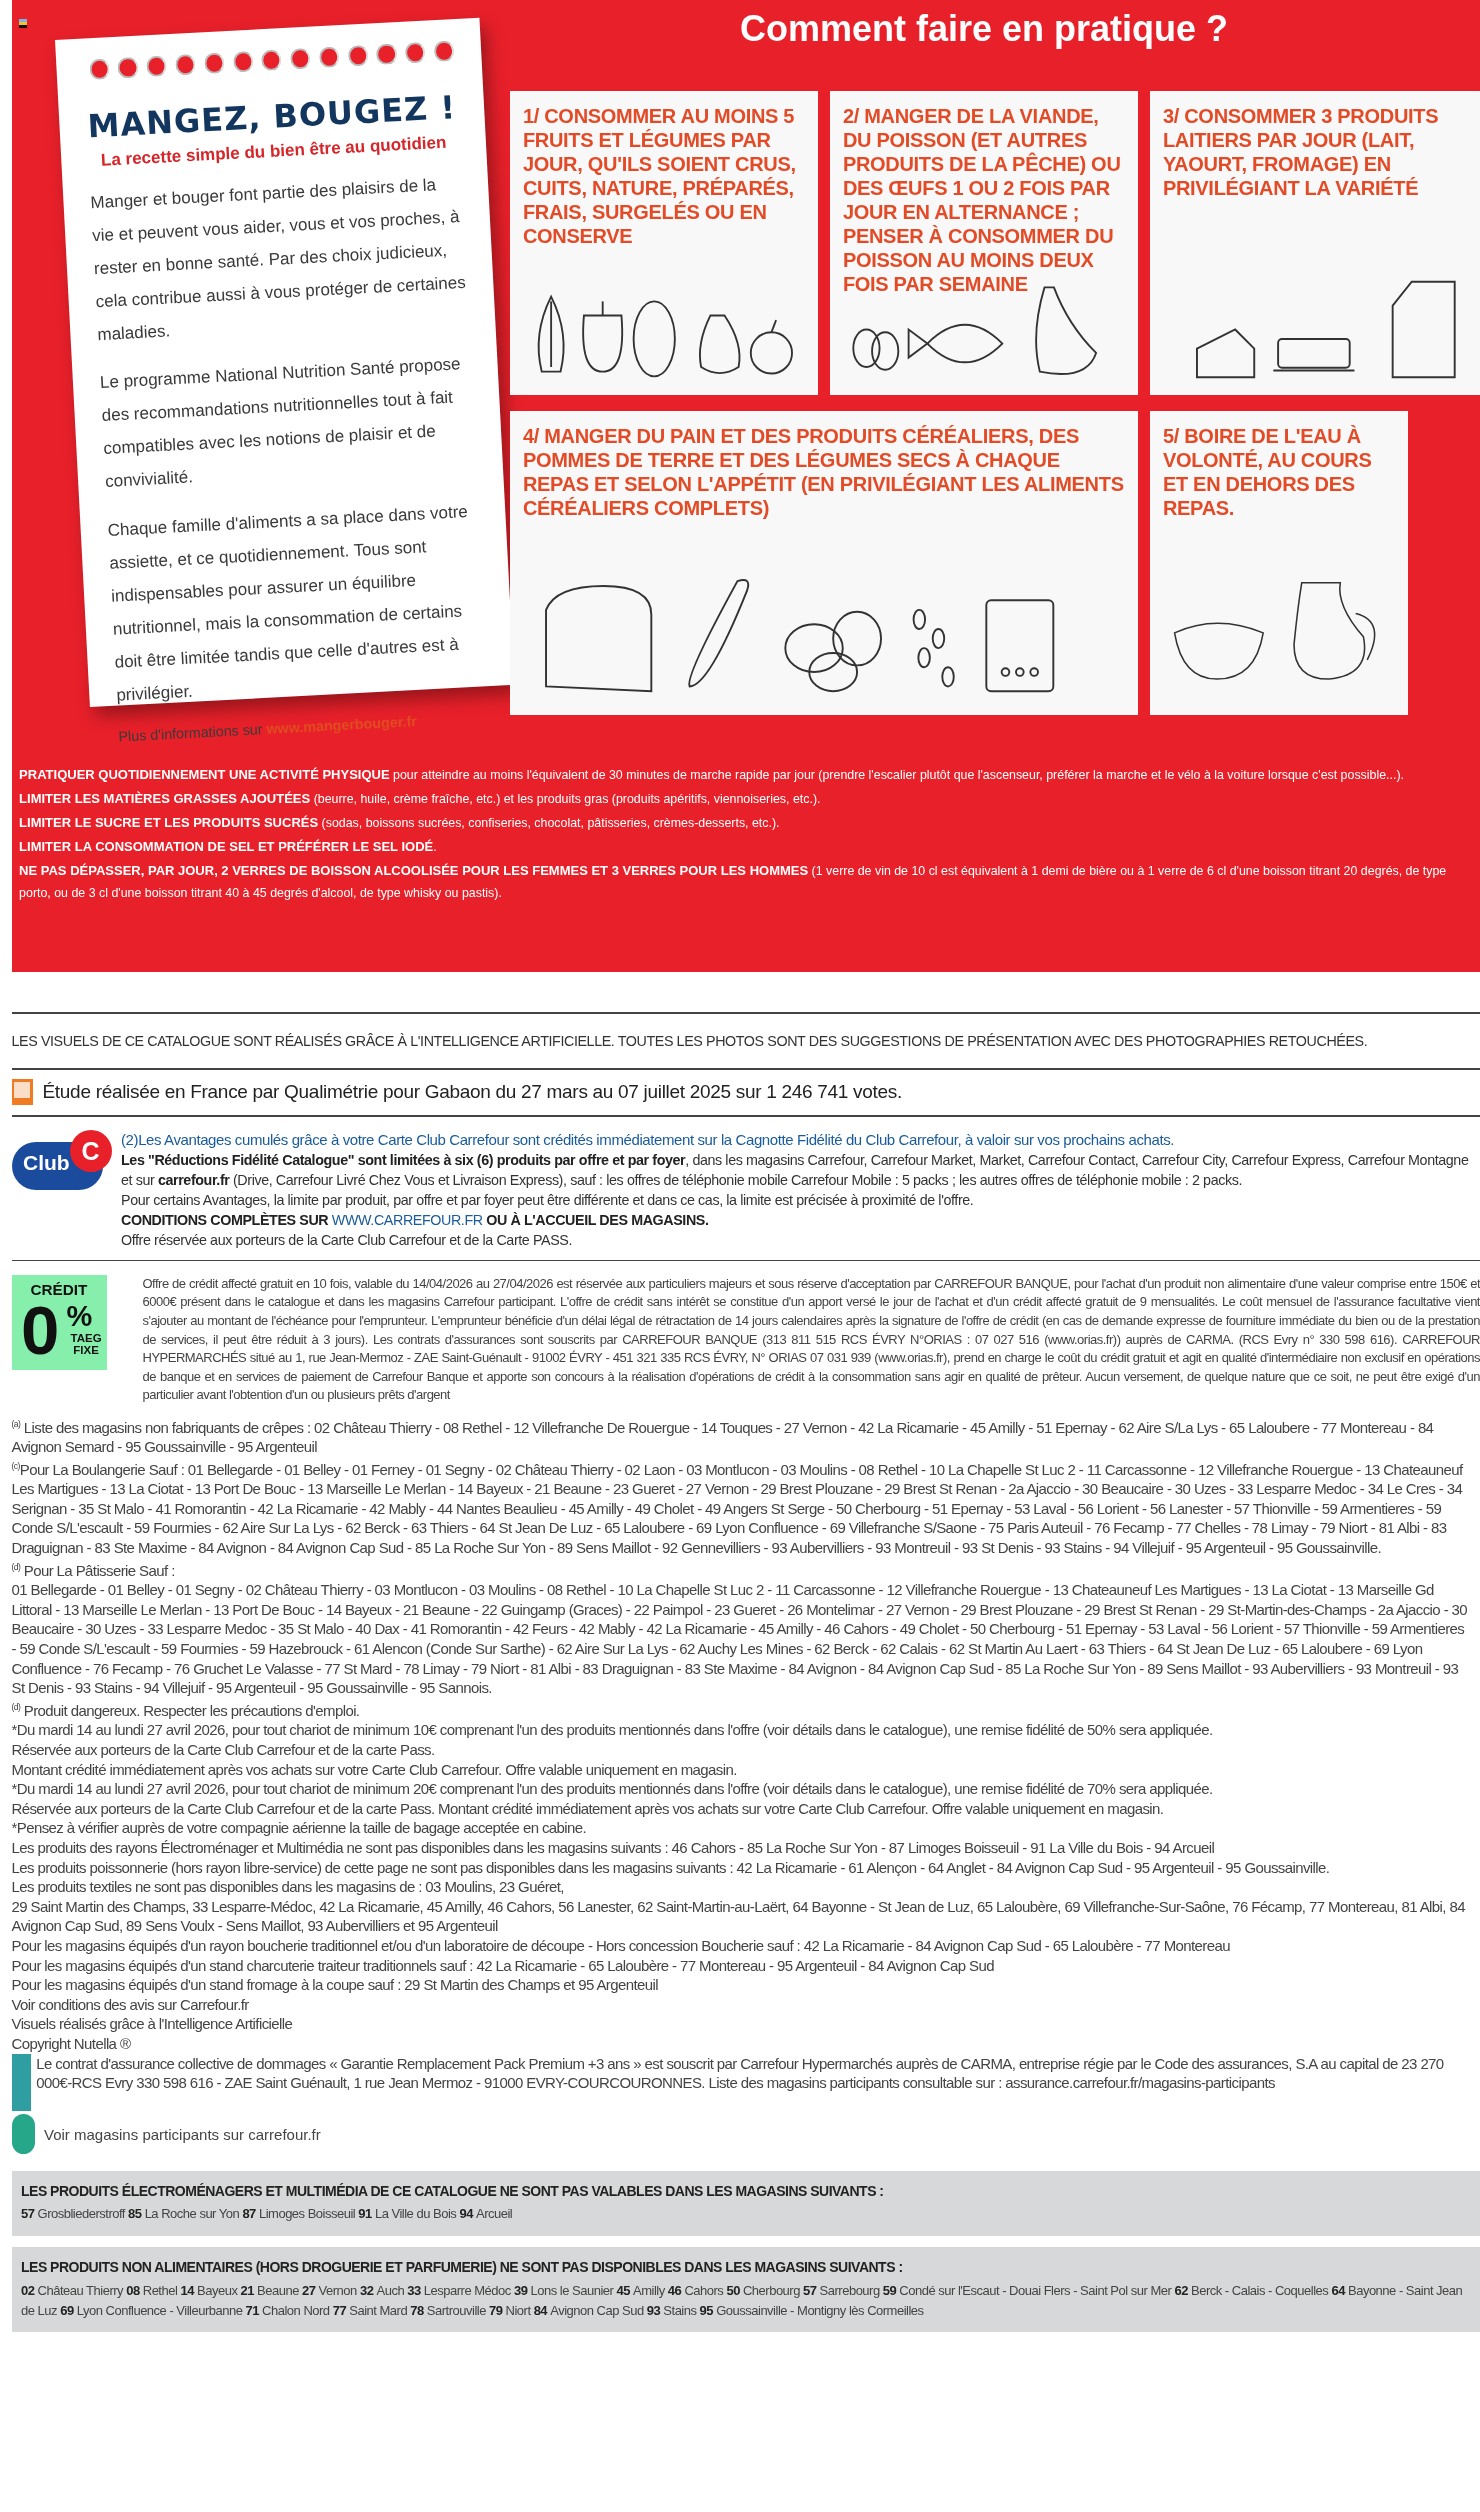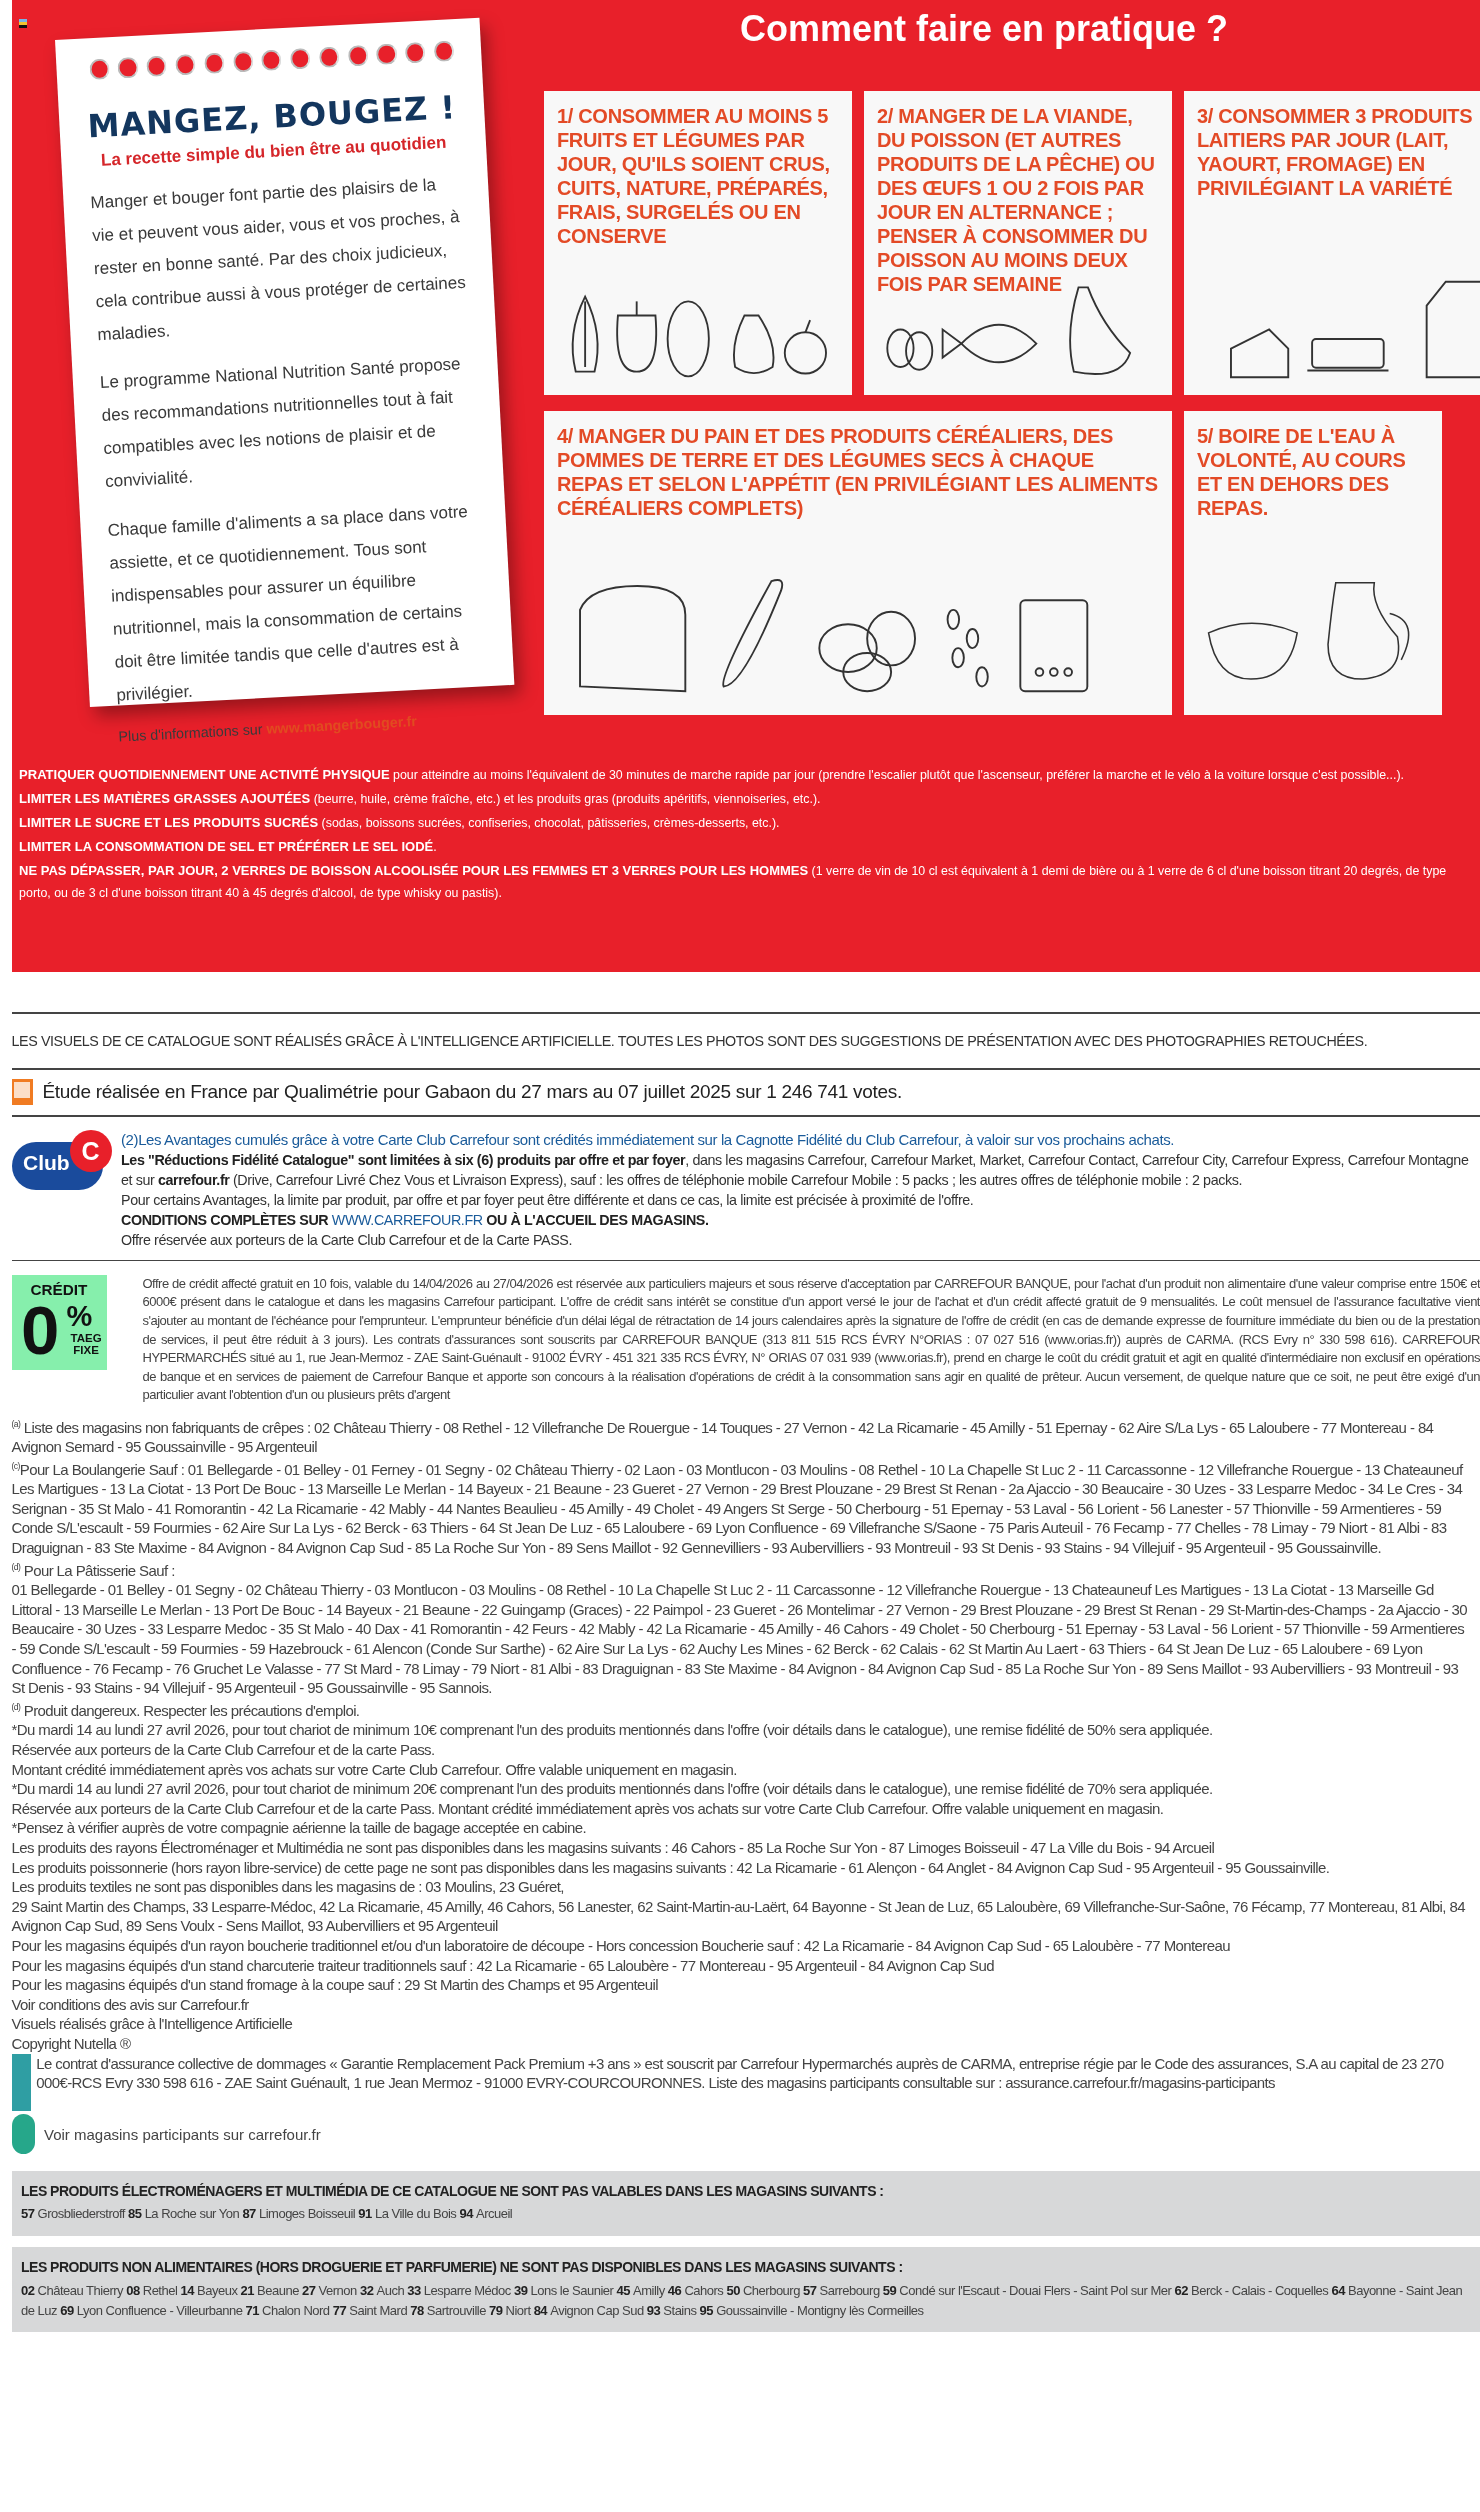--- a/index.html
+++ b/index.html
@@ -15,21 +15,21 @@
           transform: rotate(-3deg); transform-origin: top left; box-shadow: 5.7px 9.5px 17px rgba(0,0,0,0.35); padding: 21px 27px 0 27px; }
   .rings { display: flex; gap: 8.6px; margin-left: 5.7px; }
   .ring { width: 21px; height: 21px; border-radius: 50%; background: #e8202a; border: 2.9px solid #bbb; border-right-color:#ddd; }
   .card-title { margin-top: 27px; font-family: "DejaVu Sans", sans-serif; font-weight: bold; font-size: 32px; color: #13365e; text-align: center; letter-spacing: 1px; }
   .card-subtitle { font-weight: bold; font-size: 17px; color: #d5262a; text-align: center; margin-top: 5.7px; }
   .card-p { font-size: 17px; line-height: 33px; color: #3a3a3a; margin-top: 15.3px; }
   .card-more { font-size: 14.3px; color: #3a3a3a; margin-top: 17px; }
   .card-more a { color: #e14b20; font-weight: bold; text-decoration: none; }
 
   .howto-title { position: absolute; left: 477px; width: 991px; top: 7.6px; text-align: center; color: #fff; font-weight: bold; font-size: 36px; }
-  .box { position: absolute; background: #f8f8f8; padding: 13.4px 13.4px; margin-left: 34px; }
+  .box { position: absolute; background: #f8f8f8; padding: 13.4px 13.4px; }
   .box-text { color: #e34a26; font-weight: bold; font-size: 20px; line-height: 24px; text-transform: uppercase; letter-spacing: -0.3px; }
   .box-illus { position: absolute; bottom: 13.4px; left: 13.4px; right: 13.4px; height: 105px; }
   .box-illus svg { width: 100%; height: 100%; }
   #box1 { left: 498px; top: 91px; width: 308px; height: 304px; }
   #box2 { left: 818px; top: 91px; width: 308px; height: 304px; }
   #box3 { left: 1138px; top: 91px; width: 362px; height: 304px; }
   #box4 { left: 498px; top: 411px; width: 628px; height: 304px; }
   #box5 { left: 1138px; top: 411px; width: 258px; height: 304px; }
   #box4 .box-illus, #box5 .box-illus { height: 134px; bottom: 19px; }
 
@@ -277,21 +277,21 @@
     <div><sup>(c)</sup><span>Pour La Boulangerie Sauf : 01 Bellegarde - 01 Belley - 01 Ferney - 01 Segny - 02 Château Thierry - 02 Laon - 03 Montlucon - 03 Moulins - 08 Rethel - 10 La Chapelle St Luc 2 - 11 Carcassonne - 12 Villefranche Rouergue - 13 Chateauneuf Les Martigues - 13 La Ciotat - 13 Port De Bouc - 13 Marseille Le Merlan - 14 Bayeux - 21 Beaune - 23 Gueret - 27 Vernon - 29 Brest Plouzane - 29  Brest St Renan - 2a Ajaccio - 30 Beaucaire - 30 Uzes - 33 Lesparre Medoc - 34 Le Cres - 34 Serignan - 35 St Malo - 41 Romorantin - 42 La Ricamarie - 42 Mably - 44 Nantes Beaulieu - 45 Amilly - 49 Cholet - 49 Angers St Serge - 50 Cherbourg - 51 Epernay - 53 Laval - 56 Lorient - 56 Lanester - 57 Thionville - 59 Armentieres - 59 Conde S/L'escault - 59 Fourmies - 62 Aire Sur La Lys - 62 Berck - 63 Thiers - 64 St Jean De Luz - 65 Laloubere - 69 Lyon Confluence - 69 Villefranche S/Saone - 75 Paris Auteuil - 76 Fecamp - 77 Chelles - 78 Limay - 79 Niort - 81 Albi - 83 Draguignan - 83 Ste Maxime - 84 Avignon - 84 Avignon Cap Sud - 85 La Roche Sur Yon - 89 Sens Maillot - 92 Gennevilliers - 93 Aubervilliers - 93 Montreuil - 93 St Denis - 93 Stains - 94 Villejuif - 95 Argenteuil - 95 Goussainville.</span></div>
     <div><sup>(d)</sup><span> Pour La Pâtisserie Sauf :</span></div>
     <div>01 Bellegarde - 01 Belley - 01 Segny - 02 Château Thierry - 03 Montlucon - 03 Moulins - 08 Rethel - 10 La Chapelle St Luc 2 - 11 Carcassonne - 12 Villefranche Rouergue - 13 Chateauneuf Les Martigues - 13 La Ciotat - 13 Marseille Gd Littoral - 13 Marseille Le Merlan - 13 Port De Bouc - 14 Bayeux - 21 Beaune - 22 Guingamp (Graces) - 22 Paimpol - 23 Gueret - 26 Montelimar - 27 Vernon - 29 Brest Plouzane - 29 Brest St Renan - 29 St-Martin-des-Champs - 2a Ajaccio - 30 Beaucaire - 30 Uzes - 33 Lesparre Medoc - 35 St Malo - 40 Dax - 41 Romorantin - 42 Feurs - 42 Mably - 42 La Ricamarie - 45 Amilly - 46 Cahors - 49 Cholet - 50 Cherbourg - 51 Epernay - 53 Laval - 56 Lorient - 57 Thionville - 59 Armentieres - 59 Conde S/L'escault - 59 Fourmies - 59 Hazebrouck - 61 Alencon (Conde Sur Sarthe) - 62 Aire Sur La Lys - 62 Auchy Les Mines - 62 Berck - 62 Calais - 62 St Martin Au Laert - 63 Thiers - 64 St Jean De Luz - 65 Laloubere - 69 Lyon Confluence - 76 Fecamp - 76 Gruchet Le Valasse - 77 St Mard - 78 Limay - 79 Niort - 81 Albi - 83 Draguignan - 83 Ste Maxime - 84 Avignon - 84 Avignon Cap Sud - 85 La Roche Sur Yon - 89 Sens Maillot - 93 Aubervilliers - 93 Montreuil - 93 St Denis - 93 Stains - 94 Villejuif - 95 Argenteuil - 95 Goussainville - 95 Sannois.</div>
     <div><sup>(d)</sup><span> Produit dangereux. Respecter les précautions d'emploi.</span></div>
     <div>*Du mardi 14 au lundi 27 avril 2026, pour tout chariot de minimum 10€ comprenant l'un des produits mentionnés dans l'offre (voir détails dans le catalogue), une remise fidélité de 50% sera appliquée.</div>
     <div>Réservée aux porteurs de la Carte Club Carrefour et de la carte Pass.</div>
     <div>Montant crédité immédiatement après vos achats sur votre Carte Club Carrefour. Offre valable uniquement en magasin.</div>
     <div>*Du mardi 14 au lundi 27 avril 2026, pour tout chariot de minimum 20€ comprenant l'un des produits mentionnés dans l'offre (voir détails dans le catalogue), une remise fidélité de 70% sera appliquée.</div>
     <div>Réservée aux porteurs de la Carte Club Carrefour et de la carte Pass. Montant crédité immédiatement après vos achats sur votre Carte Club Carrefour. Offre valable uniquement en magasin.</div>
     <div>*Pensez à vérifier auprès de votre compagnie aérienne la taille de bagage acceptée en cabine.</div>
-    <div>Les produits des rayons Électroménager et Multimédia ne sont pas disponibles dans les magasins suivants : 46 Cahors - 85 La Roche Sur Yon  - 87 Limoges Boisseuil - 47 La Ville du Bois - 94 Arcueil</div>
+    <div>Les produits des rayons Électroménager et Multimédia ne sont pas disponibles dans les magasins suivants : 46 Cahors - 85 La Roche Sur Yon  - 87 Limoges Boisseuil - 91 La Ville du Bois - 94 Arcueil</div>
     <div>Les produits poissonnerie (hors rayon libre-service) de cette page ne sont pas disponibles dans les magasins suivants : 42 La Ricamarie - 61 Alençon - 64 Anglet - 84 Avignon Cap Sud - 95 Argenteuil - 95 Goussainville.</div>
     <div>Les produits textiles ne sont pas disponibles dans les magasins de : 03 Moulins, 23 Guéret,</div>
     <div>29 Saint Martin des Champs, 33 Lesparre-Médoc, 42 La Ricamarie, 45 Amilly, 46 Cahors, 56 Lanester, 62 Saint-Martin-au-Laërt, 64 Bayonne - St Jean de Luz, 65 Laloubère, 69 Villefranche-Sur-Saône, 76 Fécamp, 77 Montereau, 81 Albi, 84 Avignon Cap Sud, 89 Sens Voulx - Sens Maillot, 93 Aubervilliers et 95 Argenteuil</div>
     <div>Pour les magasins équipés d'un rayon boucherie traditionnel et/ou d'un laboratoire de découpe - Hors concession Boucherie sauf : 42 La Ricamarie - 84 Avignon Cap Sud - 65 Laloubère - 77 Montereau</div>
     <div>Pour les magasins équipés d'un stand charcuterie traiteur traditionnels sauf : 42 La Ricamarie - 65 Laloubère - 77 Montereau - 95 Argenteuil - 84 Avignon Cap Sud</div>
     <div>Pour les magasins équipés d'un stand fromage à la coupe sauf : 29 St Martin des Champs et 95 Argenteuil</div>
     <div>Voir conditions des avis sur Carrefour.fr</div>
     <div>Visuels réalisés grâce à l'Intelligence Artificielle</div>
     <div>Copyright Nutella ®</div>
   </div>

